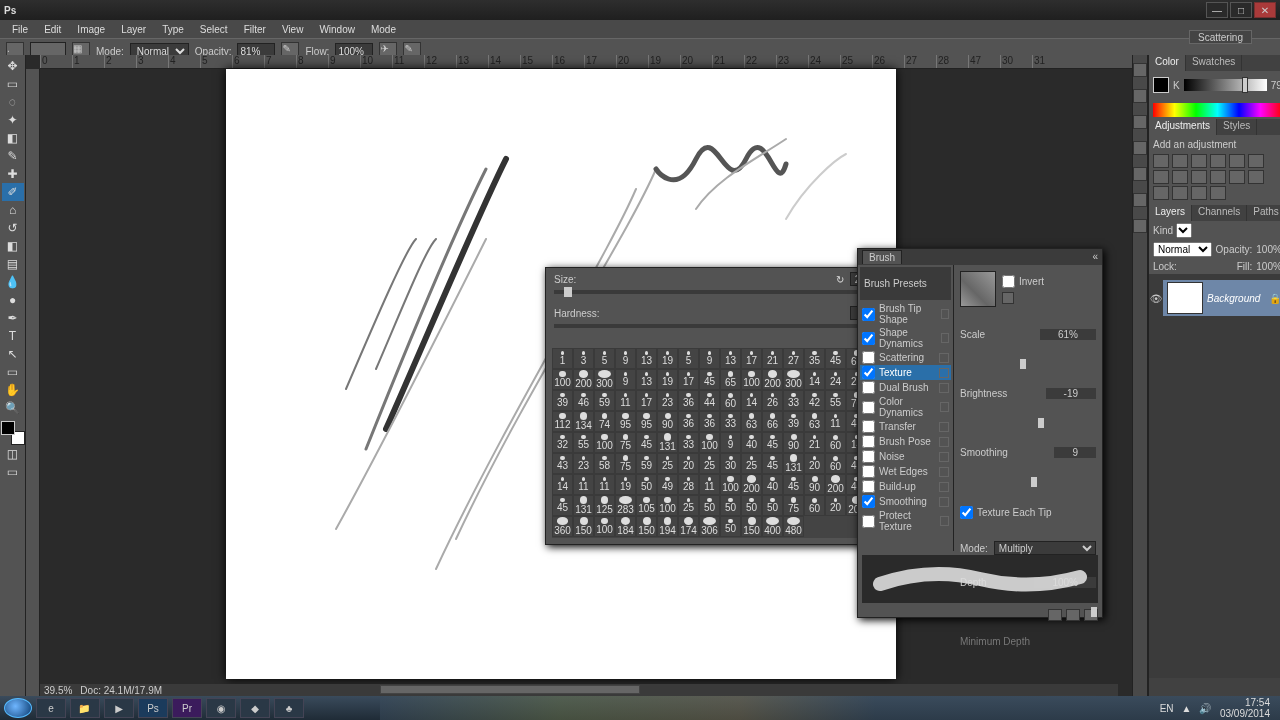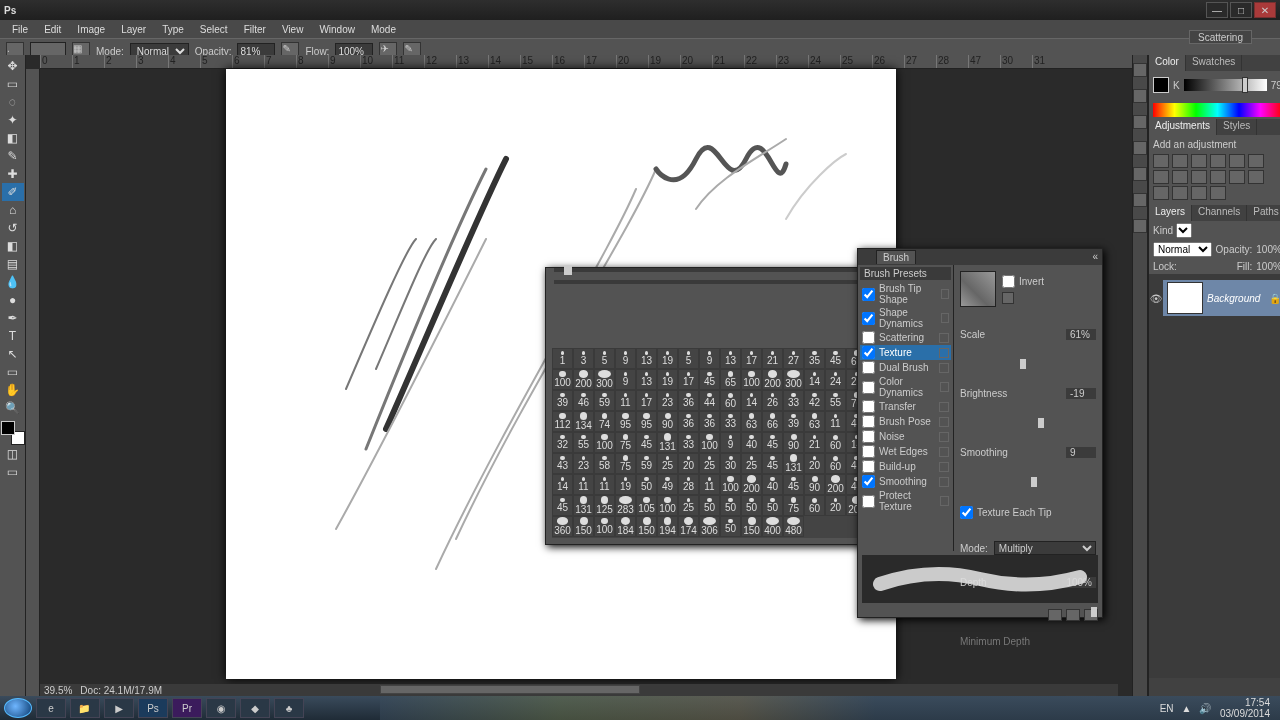--- a/index.html
+++ b/index.html
@@ -79,31 +79,31 @@
 .popup1 .grid { position:absolute; top:80px; left:6px; right:14px; bottom:6px; overflow:hidden; display:flex; flex-wrap:wrap; align-content:flex-start; gap:0px; background:#444;}
 .popup1 .brush { width:21px; height:21px; display:flex; flex-direction:column; align-items:center; justify-content:center; color:#ddd; font-size:8px; border:1px solid #3a3a3a; cursor:pointer;}
 .popup1 .brush .d { width:10px; height:10px; background:#ddd; border-radius:50%;}
 .popup1 .scroll { position:absolute; right:2px; top:80px; bottom:6px; width:10px; background:#3a3a3a;}
 .popup1 .scroll .t { position:absolute; top:4px; width:100%; height:60px; background:#777;}
 .popup1 .reset { position:absolute; top:6px; right:44px; width:12px; height:12px; color:#ddd; cursor:pointer;}
 .popup1 .gear { position:absolute; top:24px; right:4px; width:14px;height:14px; background:#666; border:1px solid #333; cursor:pointer;}
 
 
 .brushpanel { position:absolute; top:248px; left:857px; width:246px; height:370px; background:#535353; border:1px solid #222; box-shadow:2px 2px 8px #000; color:#ccc;}
-.brushpanel .hdr { height:16px; background:#3b3b3b; display:flex; align-items:center; padding:0 18px; font-size:10px;}
+.brushpanel .hdr { height:16px; background:#3b3b3b; display:flex; align-items:center; padding:0 4px; font-size:10px;}
 .brushpanel .hdr .t { background:#535353; padding:1px 6px; border:1px solid #222; border-bottom:none;}
 .brushpanel .split { display:flex; height:286px;}
 .brushpanel .leftc { width:96px; border-right:1px solid #222; padding:2px;}
 .brushpanel .leftc .li { display:flex; align-items:center; gap:4px; padding:1px 2px; font-size:10px; color:#ccc;}
 .brushpanel .leftc .li.act { background:#2a6fa9; color:#fff;}
 .brushpanel .leftc .lk { width:10px; height:10px; border:1px solid #666; margin-left:auto;}
-.brushpanel .leftc .hd { background:#3a3a3a; padding:1px 4px; margin-bottom:2px;}
+.brushpanel .leftc .hd { background:#3a3a3a; padding:11px 4px; margin-bottom:2px;}
 .brushpanel .rightc { flex:1; padding:6px; display:flex; flex-direction:column; gap:22px;}
 .brushpanel .rightc .frow { display:flex; align-items:center; gap:6px; font-size:10px;}
-.brushpanel .rightc .frow .val { margin-left:auto; background:#3b3b3b; padding:0 4px; min-width:30px; text-align:left;}
+.brushpanel .rightc .frow .val { margin-left:auto; background:#3b3b3b; padding:0 18px; min-width:30px; text-align:right;}
 .brushpanel .rightc .sldr { height:4px; background:#3a3a3a; position:relative; margin-bottom:4px;}
 .brushpanel .rightc .sldr .k { position:absolute; top:-3px; width:6px; height:10px; background:#ccc;}
 .brushpanel .rightc select { background:#3b3b3b; border:1px solid #222; color:#ccc; font-size:10px; height:14px;}
 .brushpanel .rightc .tex { width:36px; height:36px; background:linear-gradient(45deg,#999,#666 40%,#999); border:1px solid #222;}
 .brushpanel .preview { height:48px; background:#2a2a2a; margin:4px; display:flex; align-items:center; justify-content:center;}
 .brushpanel .footer { height:16px; display:flex; justify-content:flex-end; gap:4px; padding:0 4px; align-items:center;}
 .brushpanel .footer .fi { width:14px;height:12px;background:#666;border:1px solid #333;}
 .brushpanel .collapse { position:absolute; top:2px; right:4px; color:#ccc; cursor:pointer;}
 
 
@@ -367,23 +367,32 @@
           <div class="ai"></div>
           <div class="ai"></div>
           <div class="ai"></div>
           <div class="ai"></div>
       </div>
     </div>
   </div>
 </div>
 
 <div class="popup1">
+  <div class="row">
+    <span>Size:</span>
+    <span class="reset">↻</span>
+    <input style="margin-left: auto;" value="27 px">
+  </div>
   <div class="slider">
       <div class="kn"></div>
     </div>
+  <div class="row">
+    <span>Hardness:</span>
+    <input style="margin-left: auto;" value="">
+  </div>
   <div class="slider"></div>
   <div class="gear"></div>
   <div class="grid" id="brushGrid">
       <div class="brush">
         <div class="d" style="width: 3.03333px; height: 3.03333px;"></div>
         <div>1</div>
       </div>
       <div class="brush">
         <div class="d" style="width: 3.1px; height: 3.1px;"></div>
         <div>3</div>

